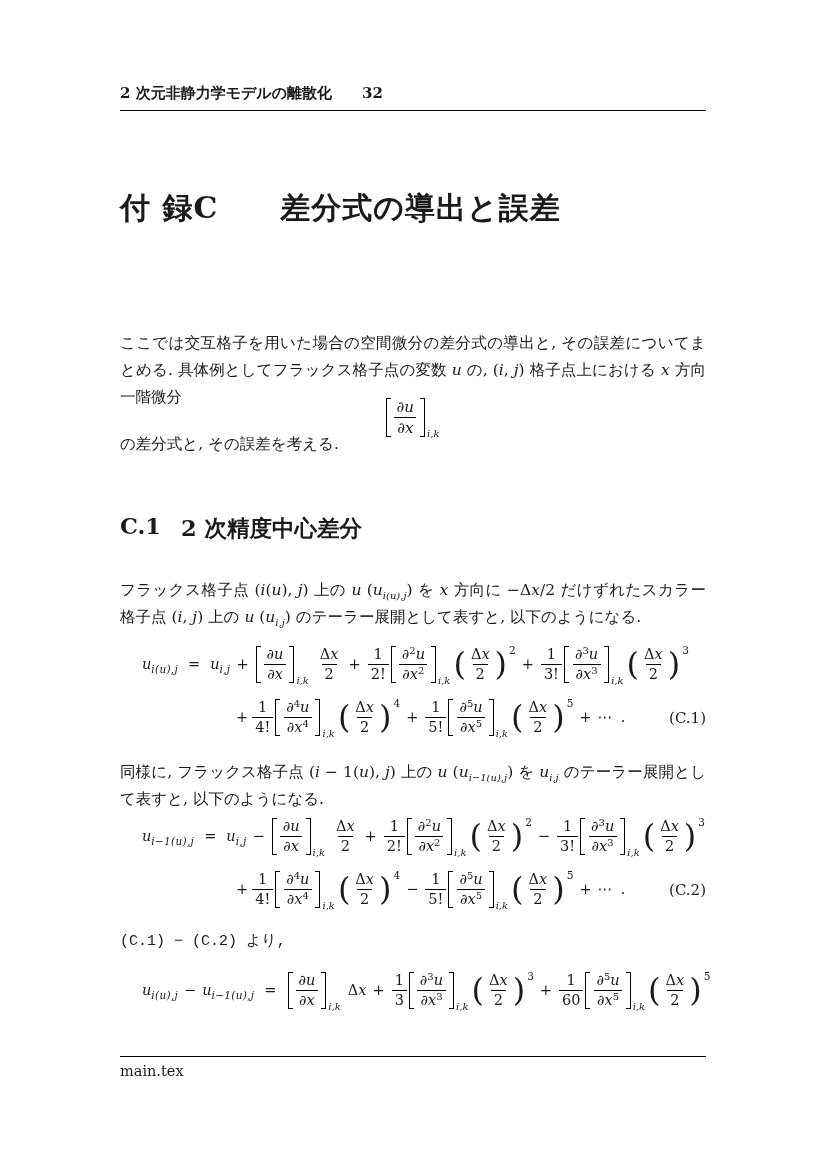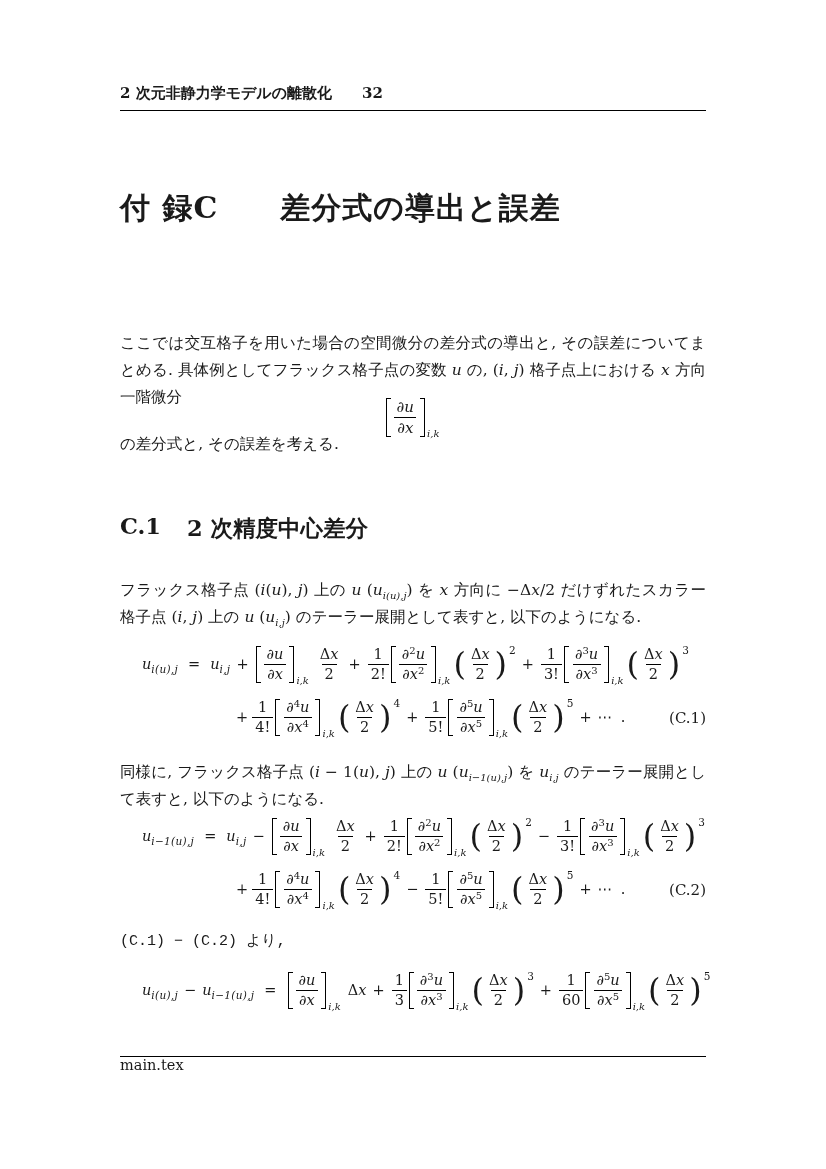--- a/index.html
+++ b/index.html
@@ -28,21 +28,21 @@
   
   .para { left: 120px; width: 586px; font-size: 15.5px; line-height: 27px; text-align: justify; }
   #para1 { top: 330px; }
   #aftereq { top: 431px; }
   #para2 { top: 577px; }
   #para3 { top: 759px; }
   #fromline { top: 928px; font-size: 15px; font-family: Liberation Mono, monospace; }
 
   
   .sec-heading { top: 513px; left: 120px; font-size: 22.5px; font-weight: bold; display: flex; }
-  .sec-heading .num { margin-right: 26px; }
+  .sec-heading .num { margin-right: 20px; }
 
   
   .diseq { top: 396px; left: 120px; width: 586px; display: flex; justify-content: center; font-size: 15px; }
   .eq { left: 120px; width: 586px; font-size: 14.5px; white-space: nowrap; }
   #eq1 { top: 638px; }
   #eq2 { top: 810px; }
   #eq3 { top: 964px; }
   .eqline { display: flex; align-items: center; height: 53px; position: relative; }
   .eqline1 { padding-left: 22px; }
   .eqline2 { padding-left: 116px; }
@@ -65,21 +65,21 @@
   .pe { font-size: 10.5px; vertical-align: 15px; margin-left: 1px; }
   .op { margin: 0 6px; }
   .opn { margin: 0 3px 0 0; }
   .rel { margin: 0 10px; }
   .cd { letter-spacing: 2px; }
   .sp { display: inline-block; width: 5px; }
 
   
   .pg-footer {
     top: 1056px; left: 120px; width: 586px;
-    border-top: 1.3px solid #000; 
+    border-top: 1.3px solid #000; padding-top: 6px;
     display: flex; font-size: 14.5px;
   }
   .pg-footer .ftr { margin-left: auto; }
 </style>
 </head>
 <body>
 
 <div class="abs pg-header">
   <span class="hl">2 次元非静力学モデルの離散化</span>
   <span class="hp">32</span>

